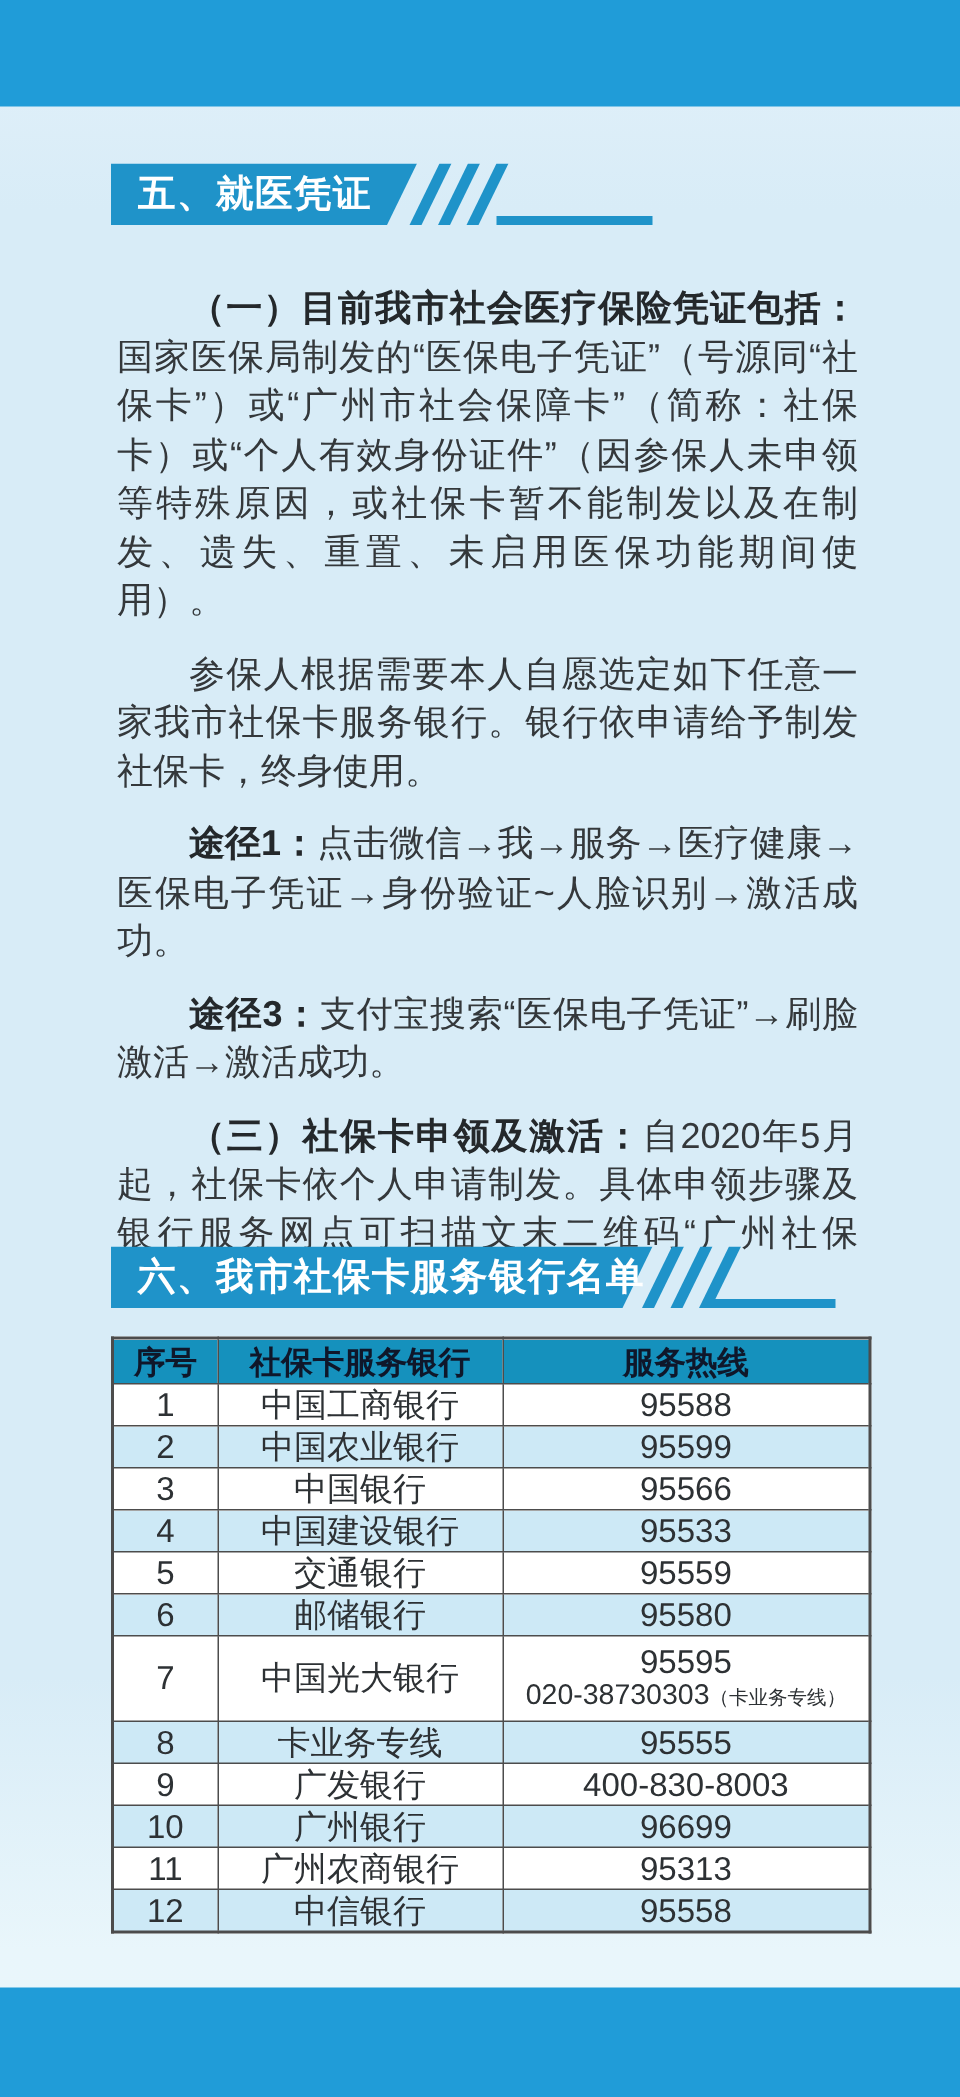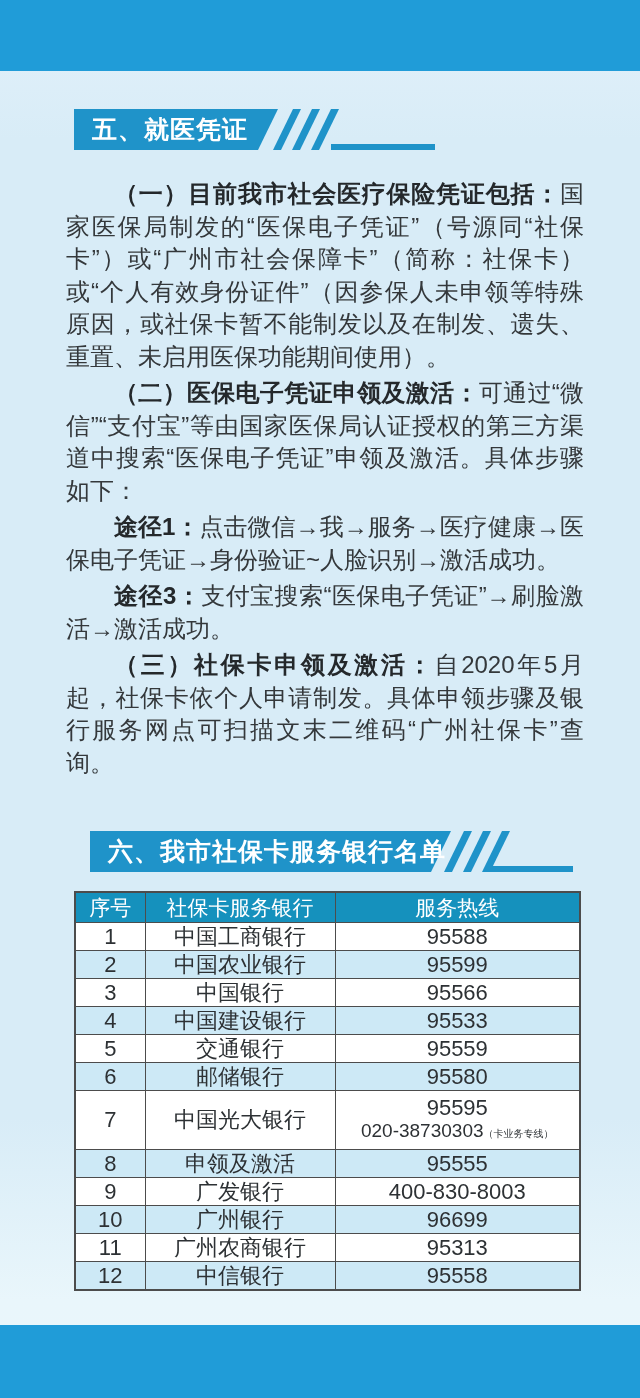--- a/index.html
+++ b/index.html
@@ -7,56 +7,56 @@
     position:relative; width:640px; height:1398px; overflow:hidden;
     background:linear-gradient(180deg,#e3f1fa 0%,#d8ecf7 10%,#d8ecf7 80%,#e9f6fb 93%,#eaf6fb 100%);
     font-family:"Liberation Sans",sans-serif;
   }
   .topbar { position:absolute; left:0; top:0; width:640px; height:71px; background:#209cd8; }
   .footbar { position:absolute; left:0; top:1325px; width:640px; height:73px; background:#209cd8; }
 
   
   .hdr { position:absolute; height:41px; }
   .hdr5 { left:74px; top:109px; width:380px; }
-  .hdr6 { left:90px; top:831px; width:500px;text-decoration:underline; }
+  .hdr6 { left:74px; top:831px; width:500px;text-decoration:underline; }
   .hdr svg { position:absolute; left:0; top:0; display:block; }
   .hfill { fill:#1f93c9; }
   .hdr-label {
     position:absolute; left:18px; top:0; height:41px; line-height:41px;
     font-family:"Liberation Serif",serif; font-weight:700; font-size:25px;
     color:#ffffff; letter-spacing:1px; white-space:nowrap;
   }
 
   
   .bodytext {
     position:absolute; left:62px; top:174px; width:526px;
     font-size:24px; line-height:32.5px; color:#34383b; text-align:justify;
   }
-  .bodytext p { margin:4px; text-indent:2em; }
+  .bodytext p { margin:16px; text-indent:2em; }
   .bodytext b { font-weight:700; color:#24282b; }
 
   
   .banks {
     position:absolute; left:74px; top:891px; width:505px;
     border-collapse:collapse; table-layout:fixed; background:#ffffff;
     border:2px solid #4c4c4c;
   }
   .banks th, .banks td {
     border:1px solid #4c4c4c; text-align:center; vertical-align:middle;
     padding:0; overflow:hidden;
   }
   .banks th {
-    background:#1591bd; color:#ffffff; font-size:21px; font-weight:400; height:29px;
+    background:#1591bd; color:#0f172a; font-size:21px; font-weight:700; height:29px;
   }
   .banks td { font-size:22px; color:#2d3134; height:27px; line-height:26px; }
   .banks tr.alt td { background:#cde9f6; }
   .banks td .hot1 { line-height:26px; }
   .banks td.multi .hot1 { line-height:25px; padding-top:4px;text-align:center; }
   .banks td .hot2 { font-size:19px; line-height:22px; padding-bottom:4px; }
-  .banks td .hotnote { font-size:10px; }
+  .banks td .hotnote { font-size:13px; }
 </style>
 </head>
 <body>
 
 <div class="page">
 
   <div class="topbar"></div>
 
   <div class="hdr hdr5">
     <svg width="380" height="41" viewBox="0 0 380 41">
@@ -64,21 +64,21 @@
       <polygon class="hfill" points="219,0 227,0 207,41 199,41"></polygon>
       <polygon class="hfill" points="238,0 246,0 226,41 218,41"></polygon>
       <polygon class="hfill" points="257,0 265,0 245,41 237,41"></polygon>
       <rect class="hfill" x="257" y="35" width="104" height="6"></rect>
     </svg>
     <span class="hdr-label">五、就医凭证</span>
   </div>
 
   <div class="bodytext">
       <p><b>（一）目前我市社会医疗保险凭证包括：</b>国家医保局制发的“医保电子凭证”（号源同“社保卡”）或“广州市社会保障卡”（简称：社保卡）或“个人有效身份证件”（因参保人未申领等特殊原因，或社保卡暂不能制发以及在制发、遗失、重置、未启用医保功能期间使用）。</p>
-      <p><b>（二）医保电子凭证申领及激活：</b>可通过“微信”“支付宝”等由国家医保局认证授权的第三方渠道中搜索“医保电子凭证”申领及激活。具体步骤如下：</p>
+      <p>参保人根据需要本人自愿选定如下任意一家我市社保卡服务银行。银行依申请给予制发社保卡，终身使用。</p>
       <p><b>途径1：</b>点击微信→我→服务→医疗健康→医保电子凭证→身份验证~人脸识别→激活成功。</p>
       <p><b>途径3：</b>支付宝搜索“医保电子凭证”→刷脸激活→激活成功。</p>
       <p><b>（三）社保卡申领及激活：</b>自2020年5月起，社保卡依个人申请制发。具体申领步骤及银行服务网点可扫描文末二维码“广州社保卡”查询。</p>
     </div>
 
   <div class="hdr hdr6">
     <svg width="500" height="41" viewBox="0 0 500 41">
       <polygon class="hfill" points="0,0 361,0 341,41 0,41"></polygon>
       <polygon class="hfill" points="374,0 382,0 362,41 354,41"></polygon>
       <polygon class="hfill" points="393,0 401,0 381,41 373,41"></polygon>
@@ -147,21 +147,21 @@
         <tr>
           <td>7</td>
           <td>中国光大银行</td>
           <td class="multi">
             <div class="hot1">95595</div>
             <div class="hot2">020-38730303<span class="hotnote">（卡业务专线）</span></div>
           </td>
         </tr>
         <tr class="alt">
           <td>8</td>
-          <td>申领及激活</td>
+          <td>卡业务专线</td>
           <td>
             <div class="hot1">95555</div>
           </td>
         </tr>
         <tr>
           <td>9</td>
           <td>广发银行</td>
           <td>
             <div class="hot1">400-830-8003</div>
           </td>

